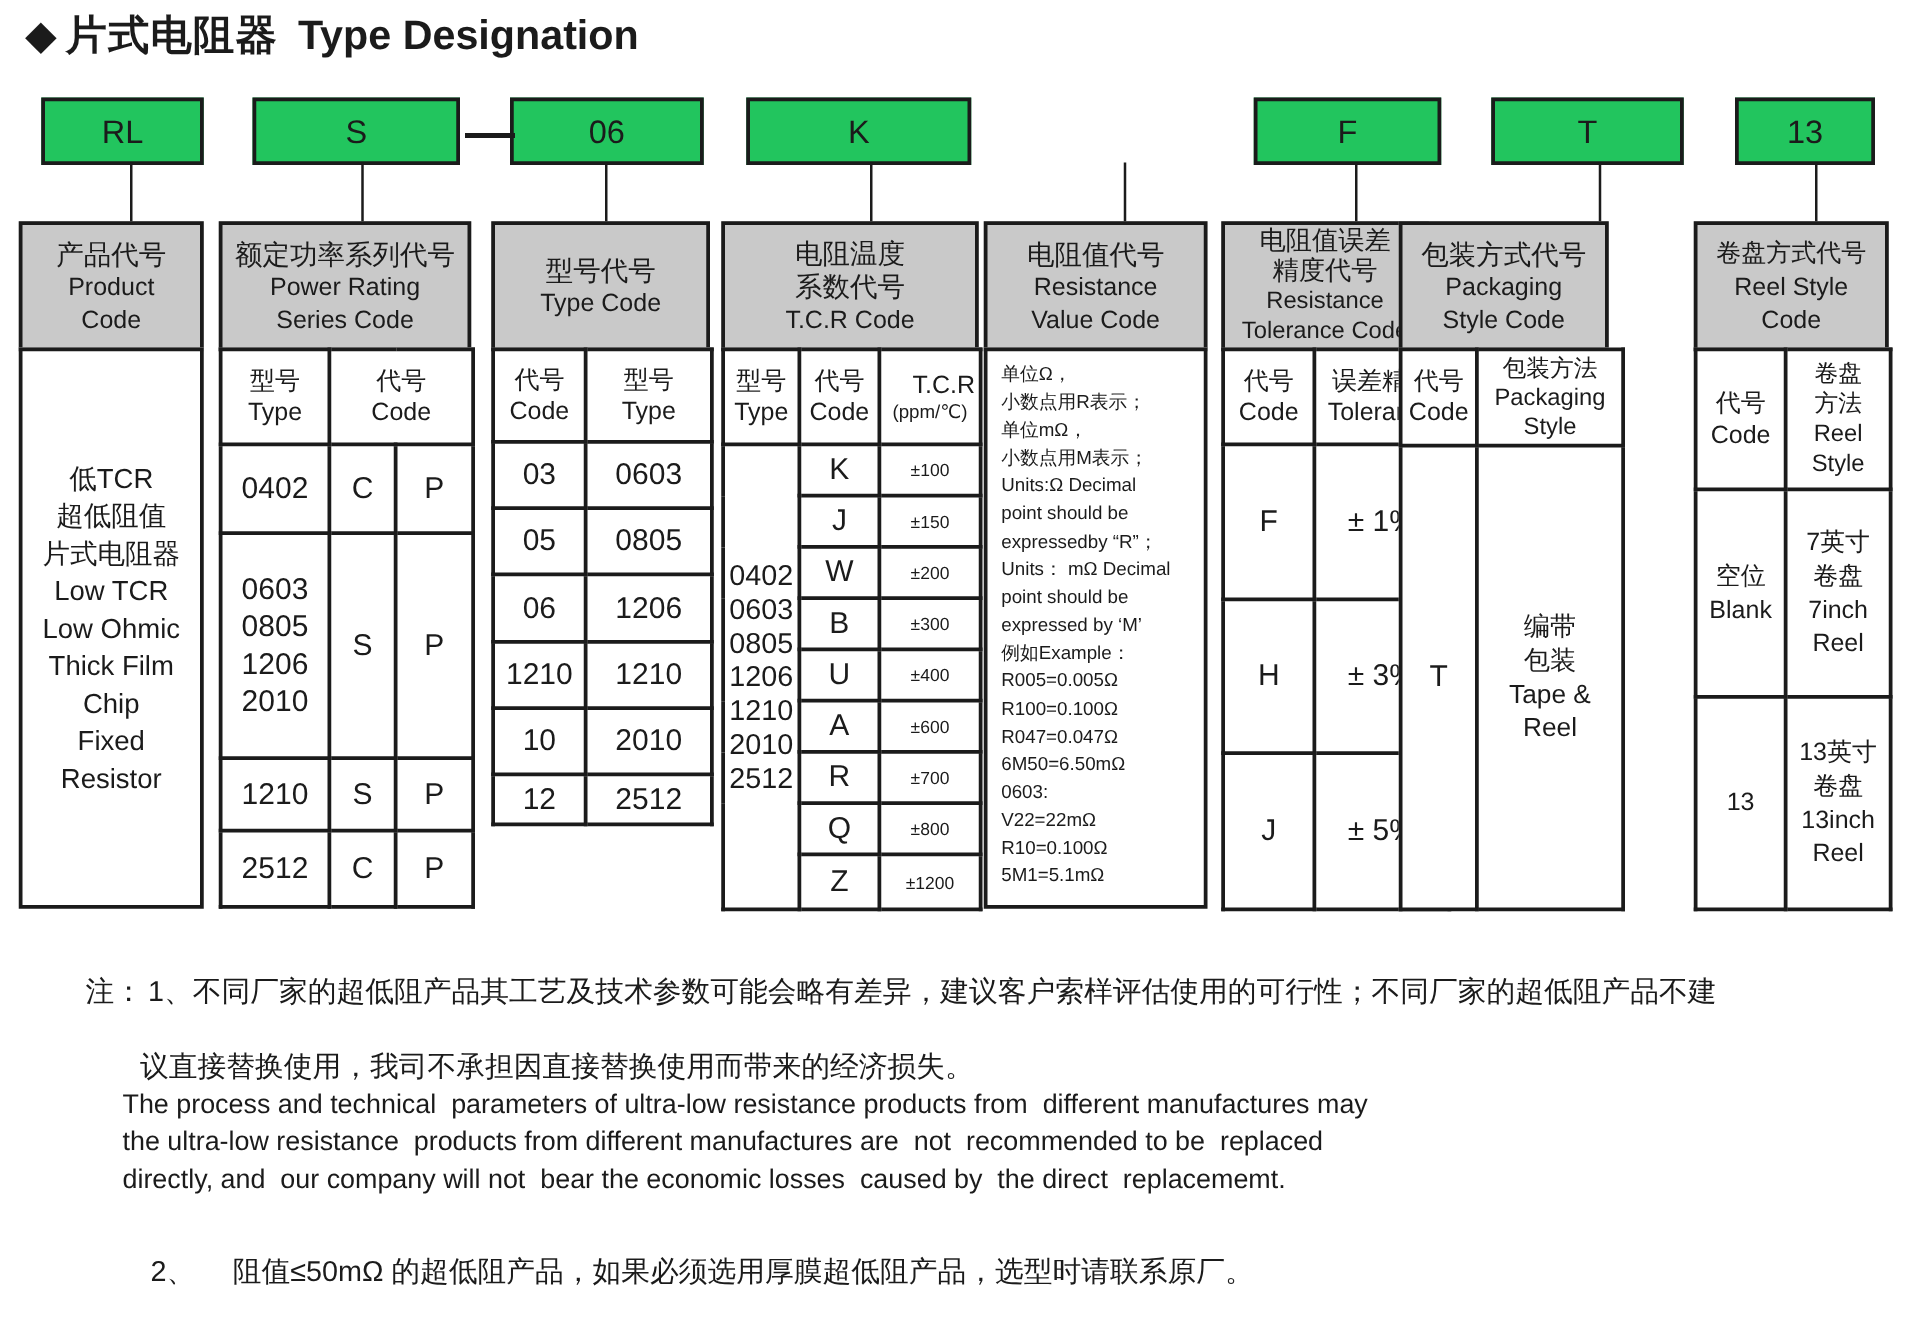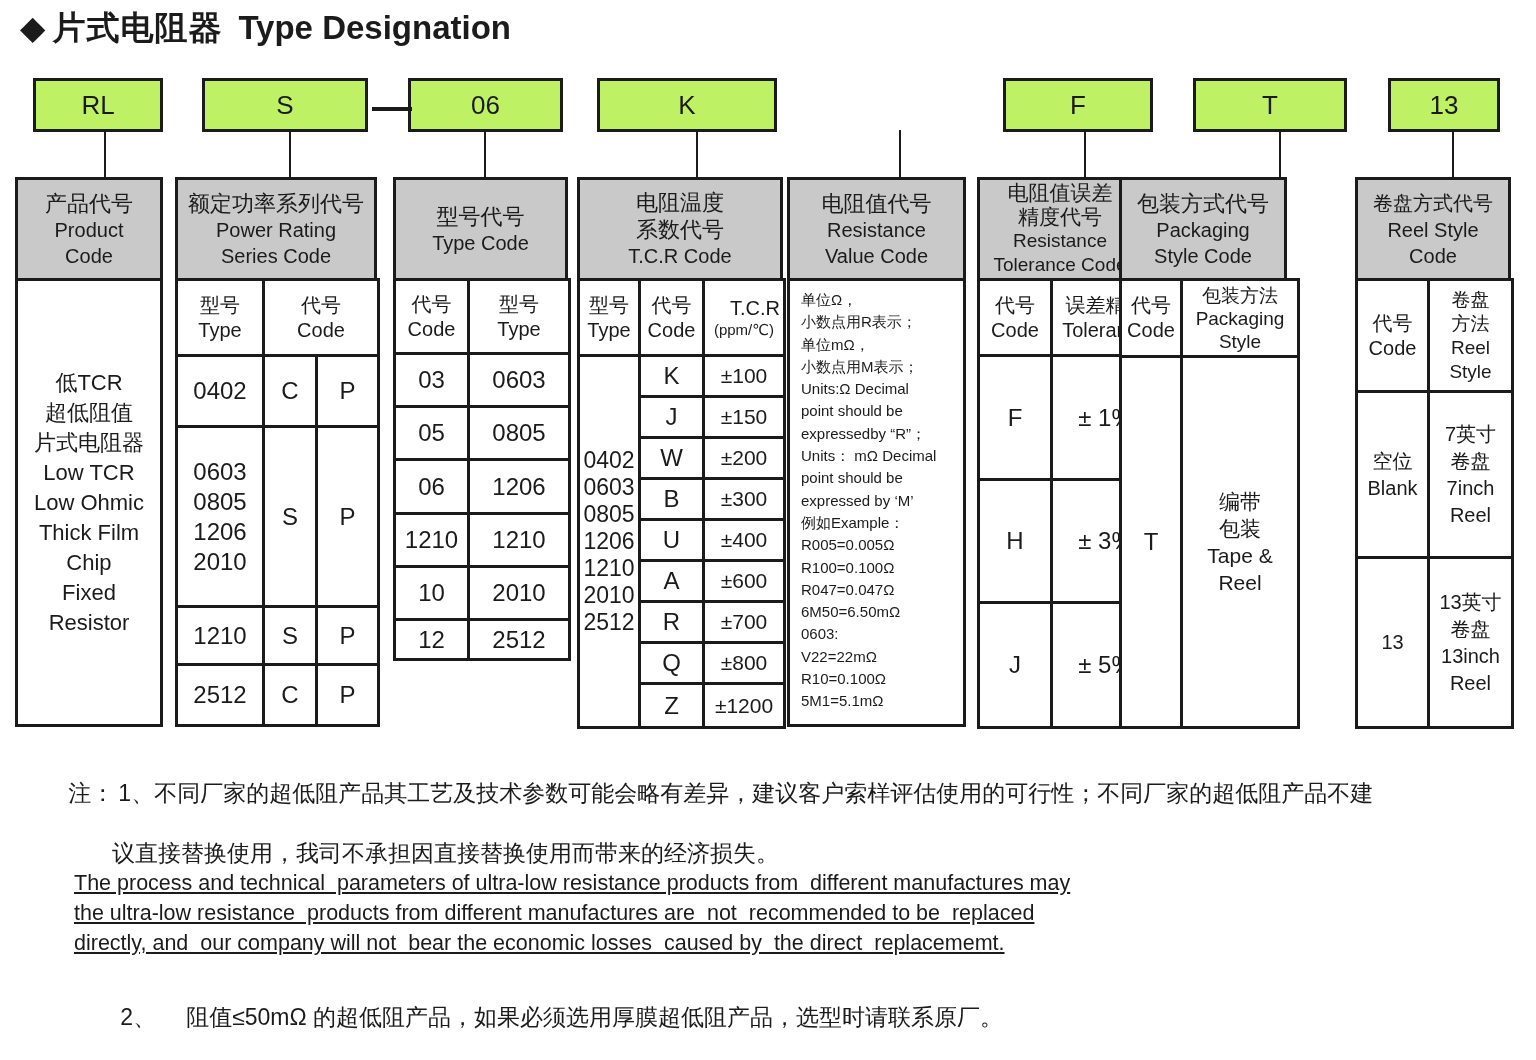--- a/index.html
+++ b/index.html
@@ -7,21 +7,21 @@
     position:relative;width:1536px;height:1060px;background:#ffffff;
     font-family:"Liberation Sans","DejaVu Sans",sans-serif;color:#1b1b1b;overflow:hidden;
   }
   
   .title{position:absolute;left:20px;top:6px;font-size:33px;font-weight:bold;letter-spacing:1px;white-space:nowrap;}
   .title .zh{margin-left:6px;}
   .title .en{margin-left:16px;letter-spacing:0;}
   
   .pnbox{
     position:absolute;top:78px;height:54px;border:3px solid #1b1b1b;box-sizing:border-box;
-    display:flex;align-items:center;justify-content:center;font-size:26px;background:#bef264;
+    display:flex;align-items:center;justify-content:center;font-size:26px;background:#22c55e;
   }
   .dash{position:absolute;left:372px;top:84px;font-size:40px;font-weight:900;}
   .vline{position:absolute;top:130px;height:49px;width:2px;background:#1b1b1b;}
   
   .col{position:absolute;top:177px;box-sizing:border-box;}
   .ghead{
     height:104px;border:3px solid #1b1b1b;box-sizing:border-box;background:#c9c9c9;
     display:flex;flex-direction:column;align-items:center;justify-content:center;text-align:center;
   }
   .gzh{font-size:22px;line-height:27px;}
@@ -29,39 +29,39 @@
   .ghead.compact .gzh{font-size:21px;line-height:24px;}
   .ghead.compact .gen{font-size:19px;line-height:24px;}
   table.tbl{border-collapse:collapse;table-layout:fixed;width:100%;margin-top:-3px;background:#fff;}
   table.tbl td{
     border:3px solid #1b1b1b;text-align:center;vertical-align:middle;
     white-space:pre-line;padding:0;overflow:hidden;
   }
   td.sub{font-size:20px;line-height:25px;}
   td.val{font-size:24px;}
   td.list{font-size:23px;line-height:27px;}
-  td.tcrval{font-size:21px;}
+  td.tcrval{font-size:14px;}
   .subline1{font-size:20px;line-height:24px;margin-left:22px;}
   .subline2{font-size:15px;line-height:19px;}
   .bigcell{
     border:3px solid #1b1b1b;box-sizing:border-box;margin-top:-3px;height:449px;background:#fff;
     display:flex;align-items:center;justify-content:center;text-align:center;
     white-space:pre-line;font-size:22px;line-height:30px;
   }
   .bigcell.smalltext{
     align-items:flex-start;justify-content:flex-start;text-align:left;
     font-size:15px;line-height:22.3px;padding:8px 4px 0 11px;
   }
   
   .notes{position:absolute;left:30px;top:748px;width:1488px;}
   .nline{white-space:pre-wrap;}
   .nline.zh{font-size:23px;line-height:30px;}
   .nline.en{font-size:21.5px;line-height:30px;}
   .ind1{margin-left:82px;}
-  .ind2{margin-left:44px;text-decoration:underline;}
+  .ind2{margin-left:68px;}
   .n2{margin-top:14px;}
   .nnum{margin-left:4px;}
   .nnum2{margin-left:52px;margin-right:30px;}
 </style>
 </head>
 <body>
 
 <div class="page">
 
   <div class="title">

